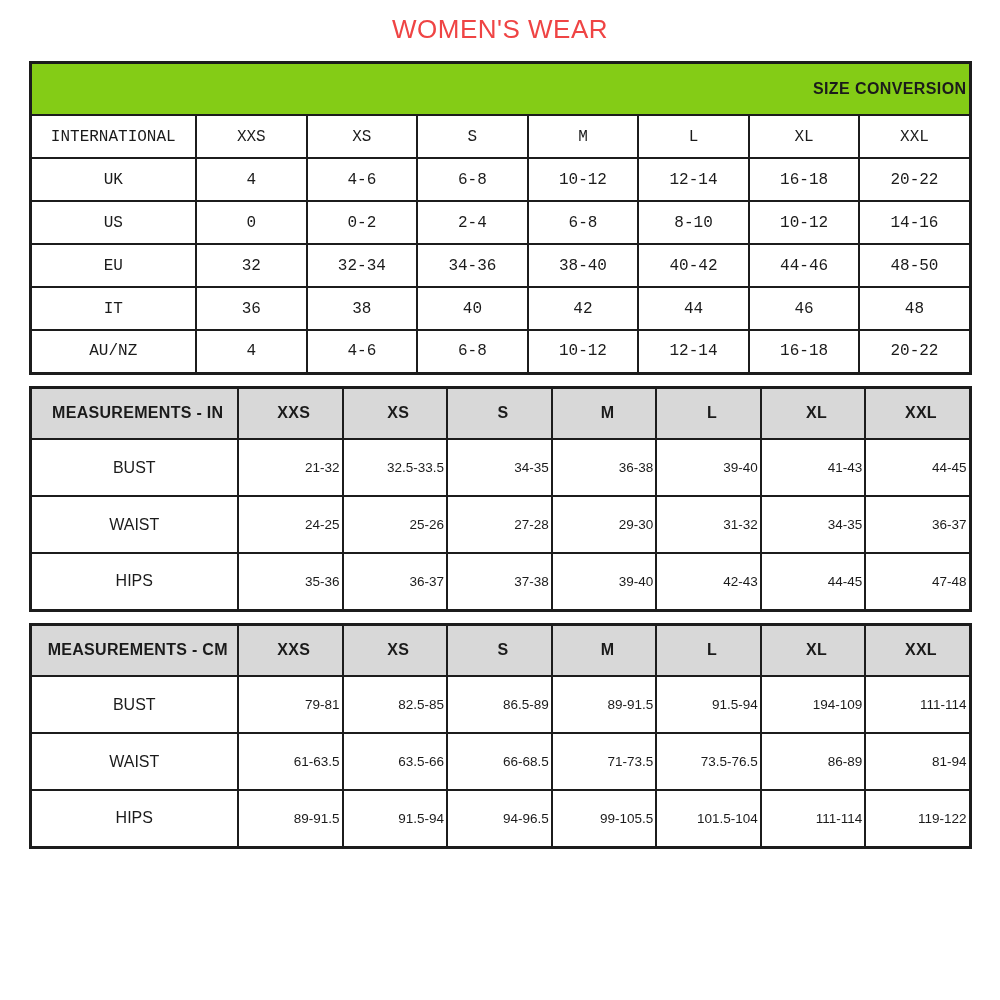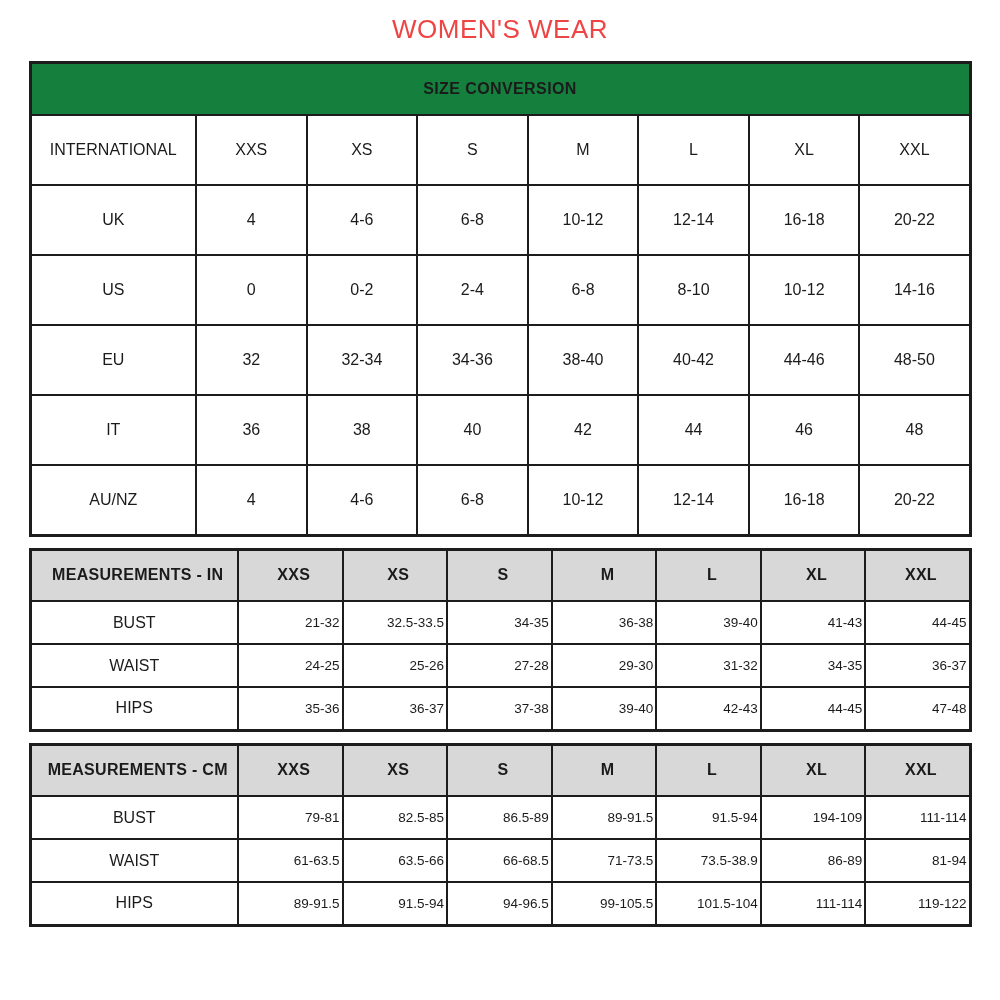--- a/index.html
+++ b/index.html
@@ -34,39 +34,40 @@
     border: 2px solid #1c1c1c;
     text-align: center;
     vertical-align: middle;
     font-weight: normal;
     padding: 0 2px;
     overflow: hidden;
   }
   
   .t1 col.label-col { width: 166px; }
   .t1 .table-title-cell {
-    background: #15803d;
+    background: #84cc16;
     font-weight: bold;
     font-size: 16px;
     letter-spacing: 0.4px;
     height: 50px;
-  }
-  .t1 tbody tr { height: 70px; }
+    text-align: right;
+  }
+  .t1 tbody tr { height: 43px; font-family: Liberation Mono, monospace; }
   .t1 td, .t1 th { font-size: 16px; }
   
   .t2 col.label-col { width: 208px; }
   .t2 thead tr { height: 52px; }
   .t2 thead th {
     background: #d8d8d8;
     font-weight: bold;
     font-size: 16px;
     letter-spacing: 0.3px;
     padding-left: 9px;
   }
-  .t2 tbody tr { height: 43px; margin-top: 8px; }
+  .t2 tbody tr { height: 57px; margin-top: 8px; }
   .t2 tbody th.row-label { font-size: 16px; }
   .t2 tbody td { font-size: 13.5px; text-align: right; }
 </style>
 </head>
 <body>
 
 <div class="page">
 
   <h1 class="page-title">WOMEN'S WEAR</h1>
 
@@ -243,21 +244,21 @@
           <td>91.5-94</td>
           <td>194-109</td>
           <td>111-114</td>
         </tr>
         <tr>
           <th class="row-label">WAIST</th>
           <td>61-63.5</td>
           <td>63.5-66</td>
           <td>66-68.5</td>
           <td>71-73.5</td>
-          <td>73.5-38.9</td>
+          <td>73.5-76.5</td>
           <td>86-89</td>
           <td>81-94</td>
         </tr>
         <tr>
           <th class="row-label">HIPS</th>
           <td>89-91.5</td>
           <td>91.5-94</td>
           <td>94-96.5</td>
           <td>99-105.5</td>
           <td>101.5-104</td>

